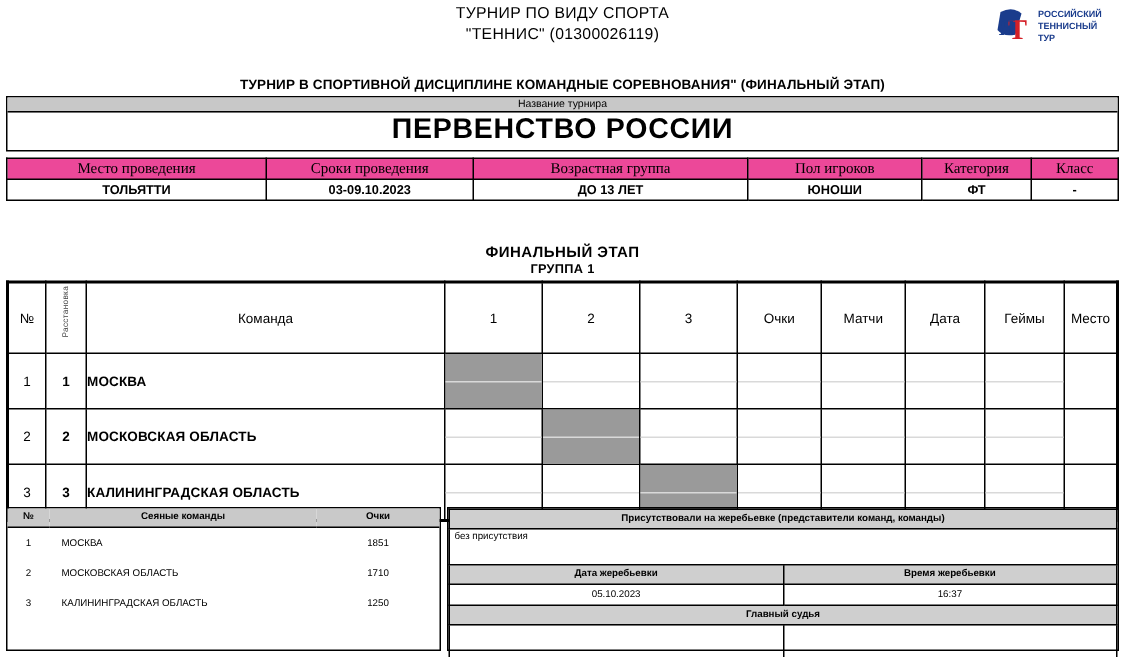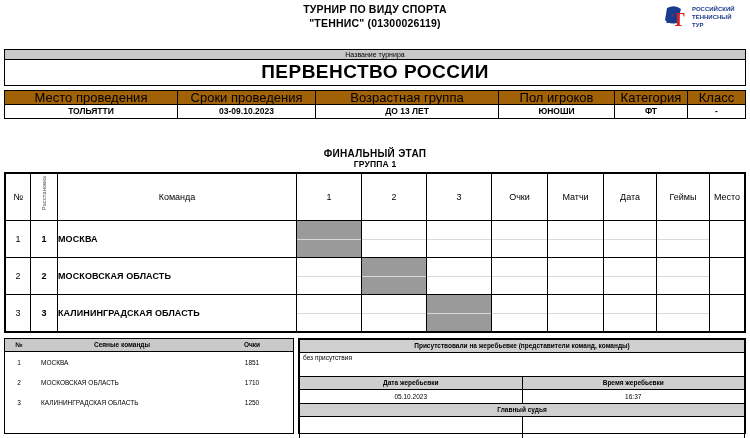--- a/index.html
+++ b/index.html
@@ -39,21 +39,21 @@
     top: 2px;
     width: 80px;
     height: 30px;
   }
   .title-block {
     text-align: center;
     padding-top: 2px;
   }
   .title-line {
     font-size: 10.5px;
-    font-weight: bold;
+    font-weight: normal;
     line-height: 14px;
     letter-spacing: 0.2px;
   }
   .discipline-line {
     text-align: center;
     font-size: 9px;
     font-weight: bold;
     margin-top: 5px;
     letter-spacing: 0.1px;
   }
@@ -86,24 +86,25 @@
     width: 742px;
     border-collapse: collapse;
     table-layout: fixed;
   }
   table.info td {
     border: 1px solid #000;
     text-align: center;
     height: 11px;
   }
   table.info tr.hdr td {
-    background: #a16207;
-    font-size: 13px;
+    background: #ec4899;
+    font-size: 10px;
     font-weight: normal;
     line-height: 10px;
+    font-family: Liberation Serif, serif;
   }
   table.info tr.val td {
     font-size: 8.5px;
     font-weight: bold;
     line-height: 11px;
   }
 
   
   .stage-title {
     text-align: center;
@@ -288,20 +289,21 @@
         <path d="M3 6 q8 -4 14 1 l-4 14 q-8 2 -12 -3 z" fill="#1a3c8c"></path>
         <text x="8" y="24" font-family="Liberation Serif, serif" font-size="19" font-weight="bold" fill="#d42027">Т</text>
         <text x="2" y="21" font-family="Liberation Serif, serif" font-size="15" font-weight="bold" fill="#1a3c8c">Я</text>
         <text x="28" y="9" font-family="Liberation Sans, sans-serif" font-size="6" font-weight="bold" fill="#1a3c8c">РОССИЙСКИЙ</text>
         <text x="28" y="17" font-family="Liberation Sans, sans-serif" font-size="6" font-weight="bold" fill="#1a3c8c">ТЕННИСНЫЙ</text>
         <text x="28" y="25" font-family="Liberation Sans, sans-serif" font-size="6" font-weight="bold" fill="#1a3c8c">ТУР</text>
       </svg>
     </div>
   </div>
 
+  <div class="discipline-line">ТУРНИР В СПОРТИВНОЙ ДИСЦИПЛИНЕ КОМАНДНЫЕ СОРЕВНОВАНИЯ" (ФИНАЛЬНЫЙ ЭТАП)</div>
 
   <div class="tname-wrap">
     <div class="tname-label">Название турнира</div>
     <div class="tname-value">ПЕРВЕНСТВО РОССИИ</div>
   </div>
 
   <table class="info">
     <tbody>
         <tr class="hdr">
       <td style="width:170px">Место проведения</td>

